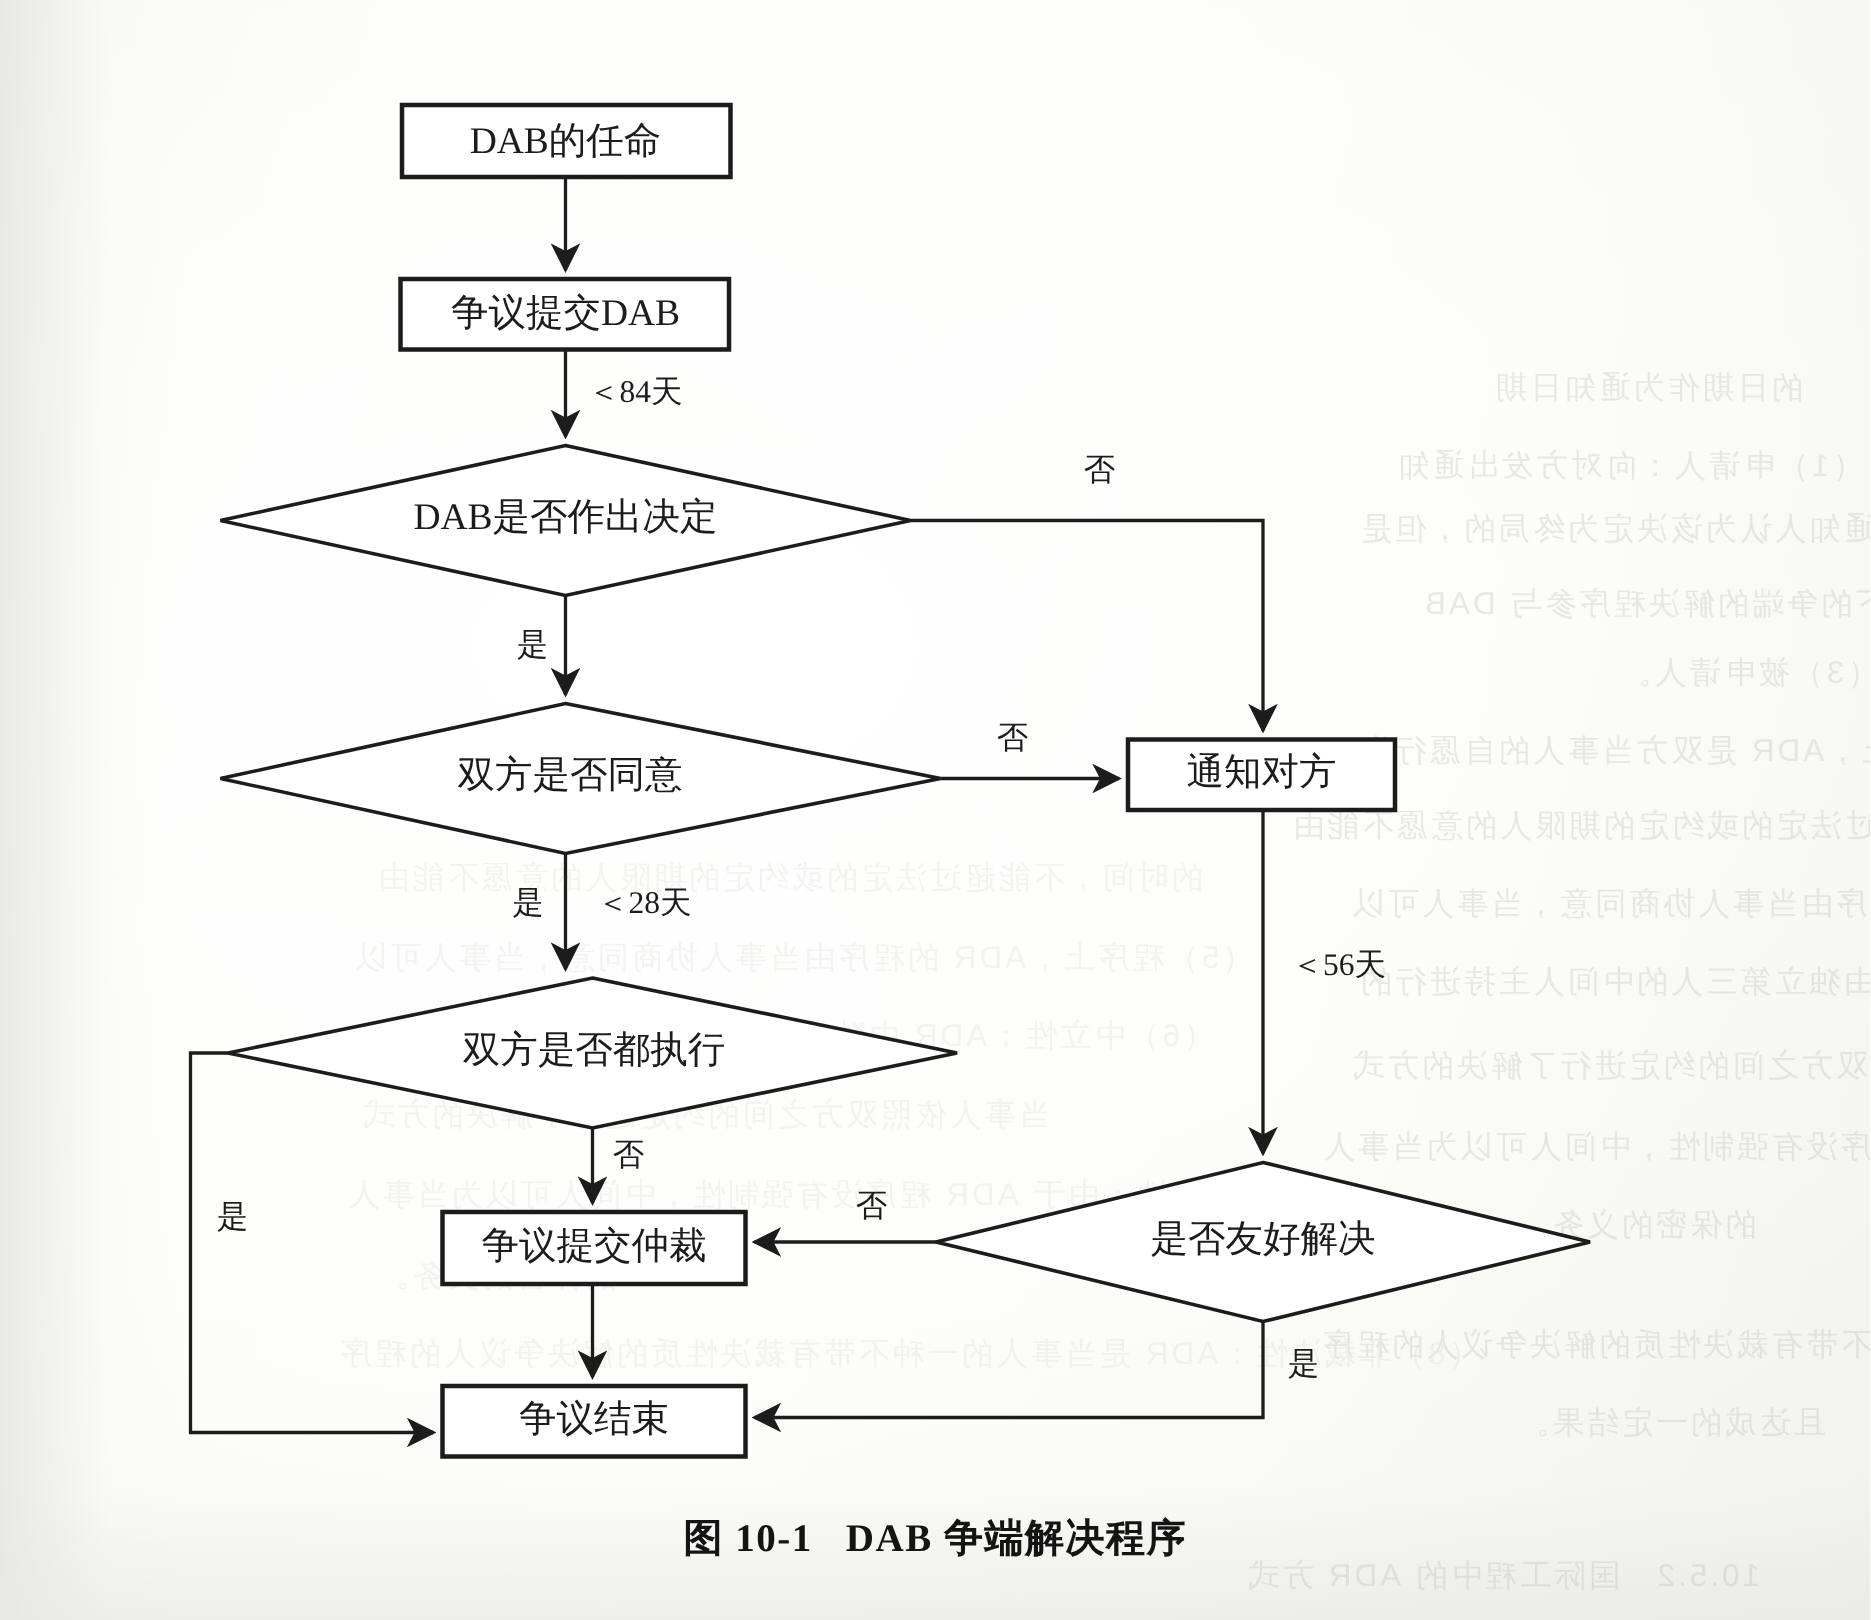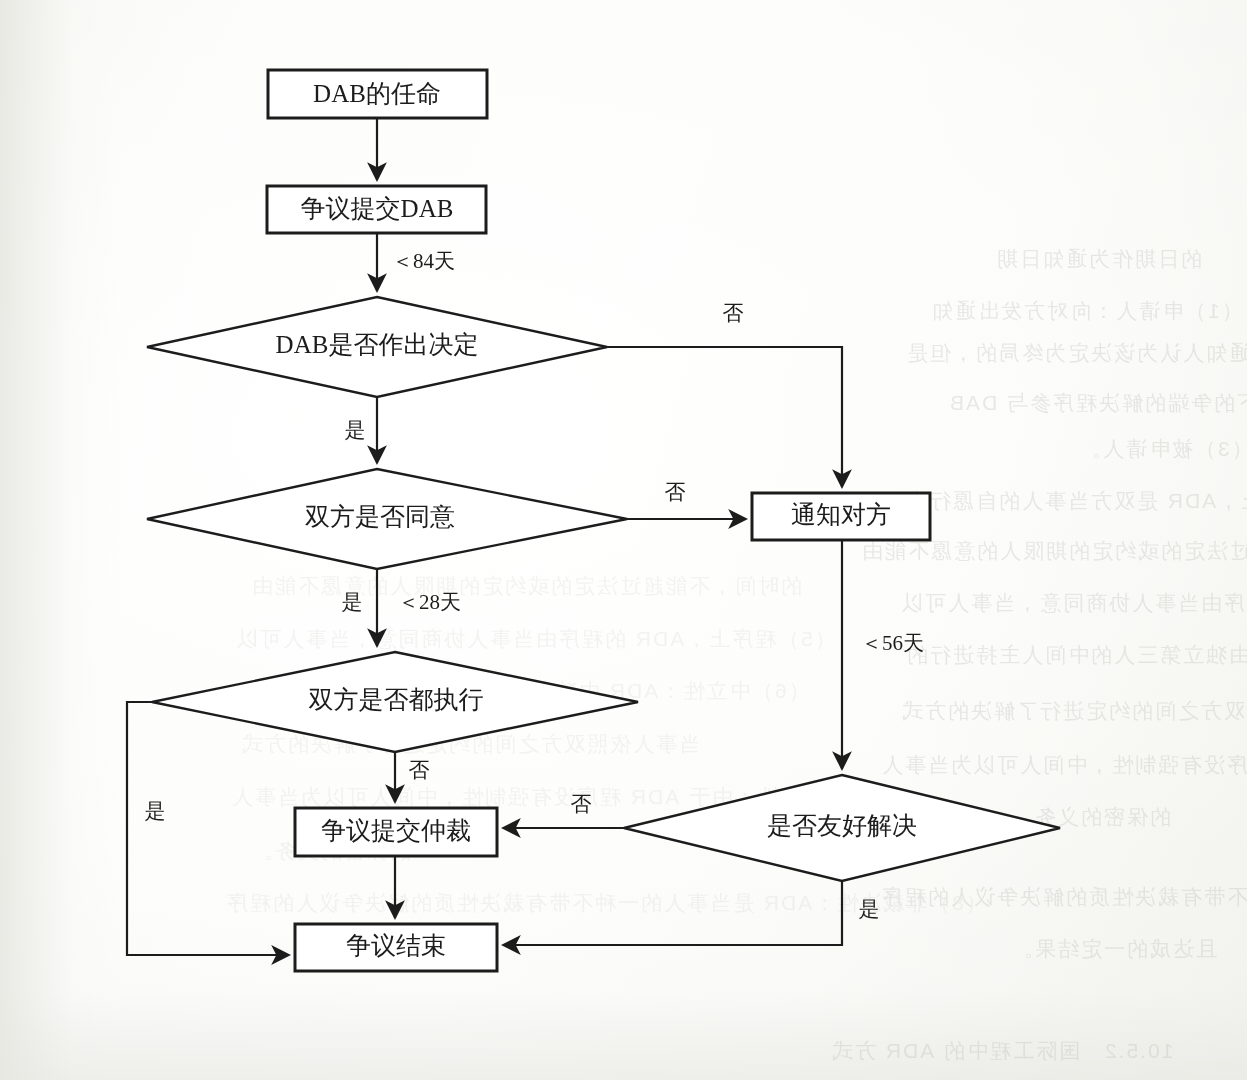--- a/index.html
+++ b/index.html
@@ -203,14 +203,17 @@
       <text x="419" y="772" text-anchor="middle">否</text>
 
       <text x="155" y="813" text-anchor="middle">是</text>
 
       <text x="581" y="806" text-anchor="middle">否</text>
 
       <text x="869" y="911" text-anchor="middle">是</text>
     </g>
   </svg>
 
+  <div class="caption">
+    <span>图 10-1</span><span class="gap"></span><span>DAB 争端解决程序</span>
+  </div>
 
 </div>
 
 </body></html>

